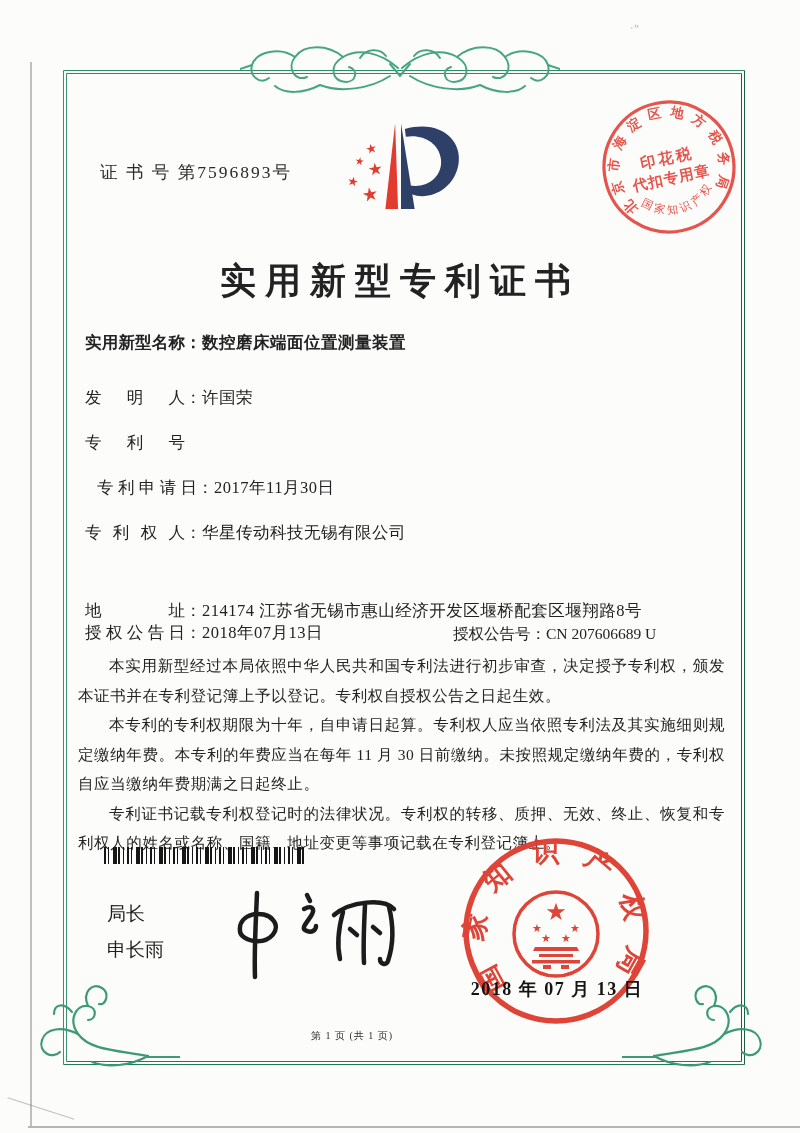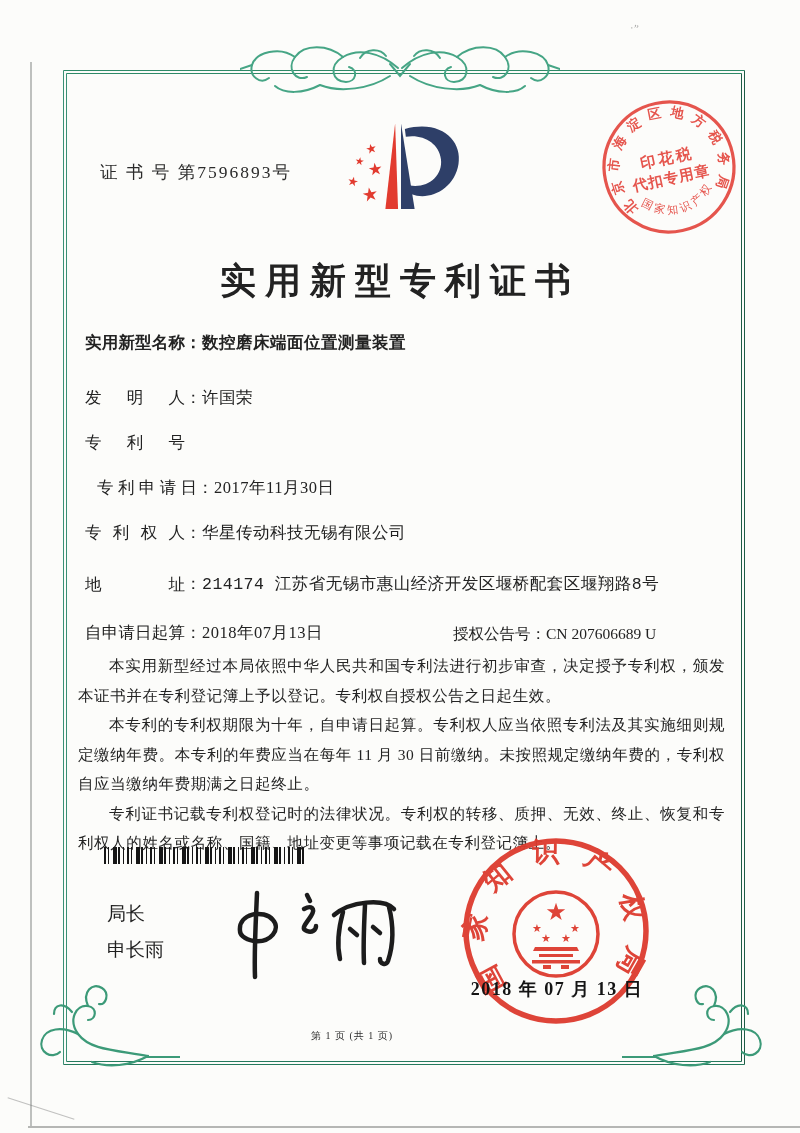--- a/index.html
+++ b/index.html
@@ -155,26 +155,26 @@
     <span class="flabel">专利号</span>
   </div>
   <div class="row" style="top:477px;margin-left:12px;">
     <span class="flabel">专利申请日</span>
       <span class="fvalue">：2017年11月30日</span>
   </div>
   <div class="row" style="top:522px;">
     <span class="flabel">专利权人</span>
       <span class="fvalue">：华星传动科技无锡有限公司</span>
   </div>
-  <div class="row addr" style="top:574px;font-family:Liberation Mono, monospace;">
+  <div class="row addr" style="top:600px;">
     <span class="flabel">地址</span>
       <span class="fvalue">：214174 江苏省无锡市惠山经济开发区堰桥配套区堰翔路8号</span>
   </div>
   <div class="row" style="top:622px;">
-    <span class="flabel">自申请日起算</span>
+    <span class="flabel">授权公告日</span>
       <span class="fvalue">：2018年07月13日</span>
   </div>
   <div class="gazette">
     <span>授权公告号</span><span>：CN 207606689 U</span>
   </div>
 
   <div class="body-text">
     <p>本实用新型经过本局依照中华人民共和国专利法进行初步审查，决定授予专利权，颁发本证书并在专利登记簿上予以登记。专利权自授权公告之日起生效。</p>
     <p>本专利的专利权期限为十年，自申请日起算。专利权人应当依照专利法及其实施细则规定缴纳年费。本专利的年费应当在每年 11 月 30 日前缴纳。未按照规定缴纳年费的，专利权自应当缴纳年费期满之日起终止。</p>
     <p>专利证书记载专利权登记时的法律状况。专利权的转移、质押、无效、终止、恢复和专利权人的姓名或名称、国籍、地址变更等事项记载在专利登记簿上。</p>

